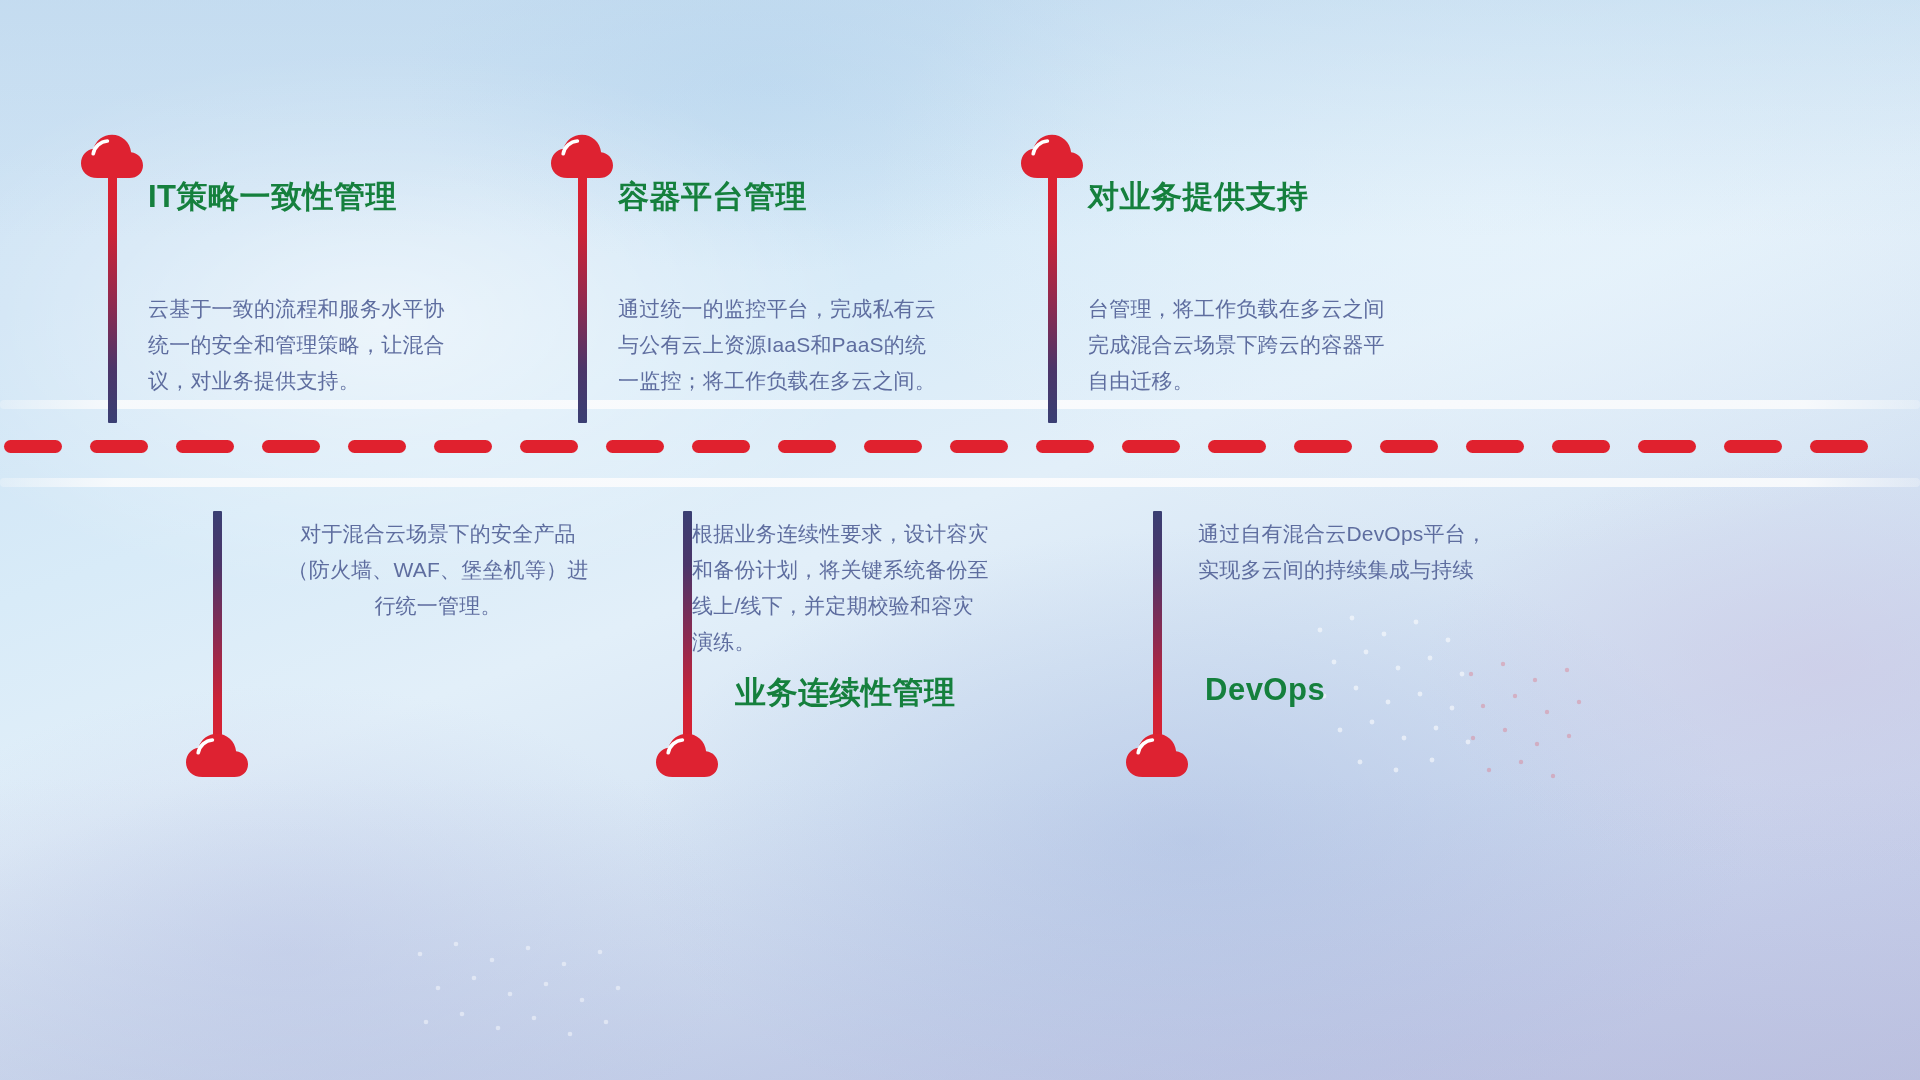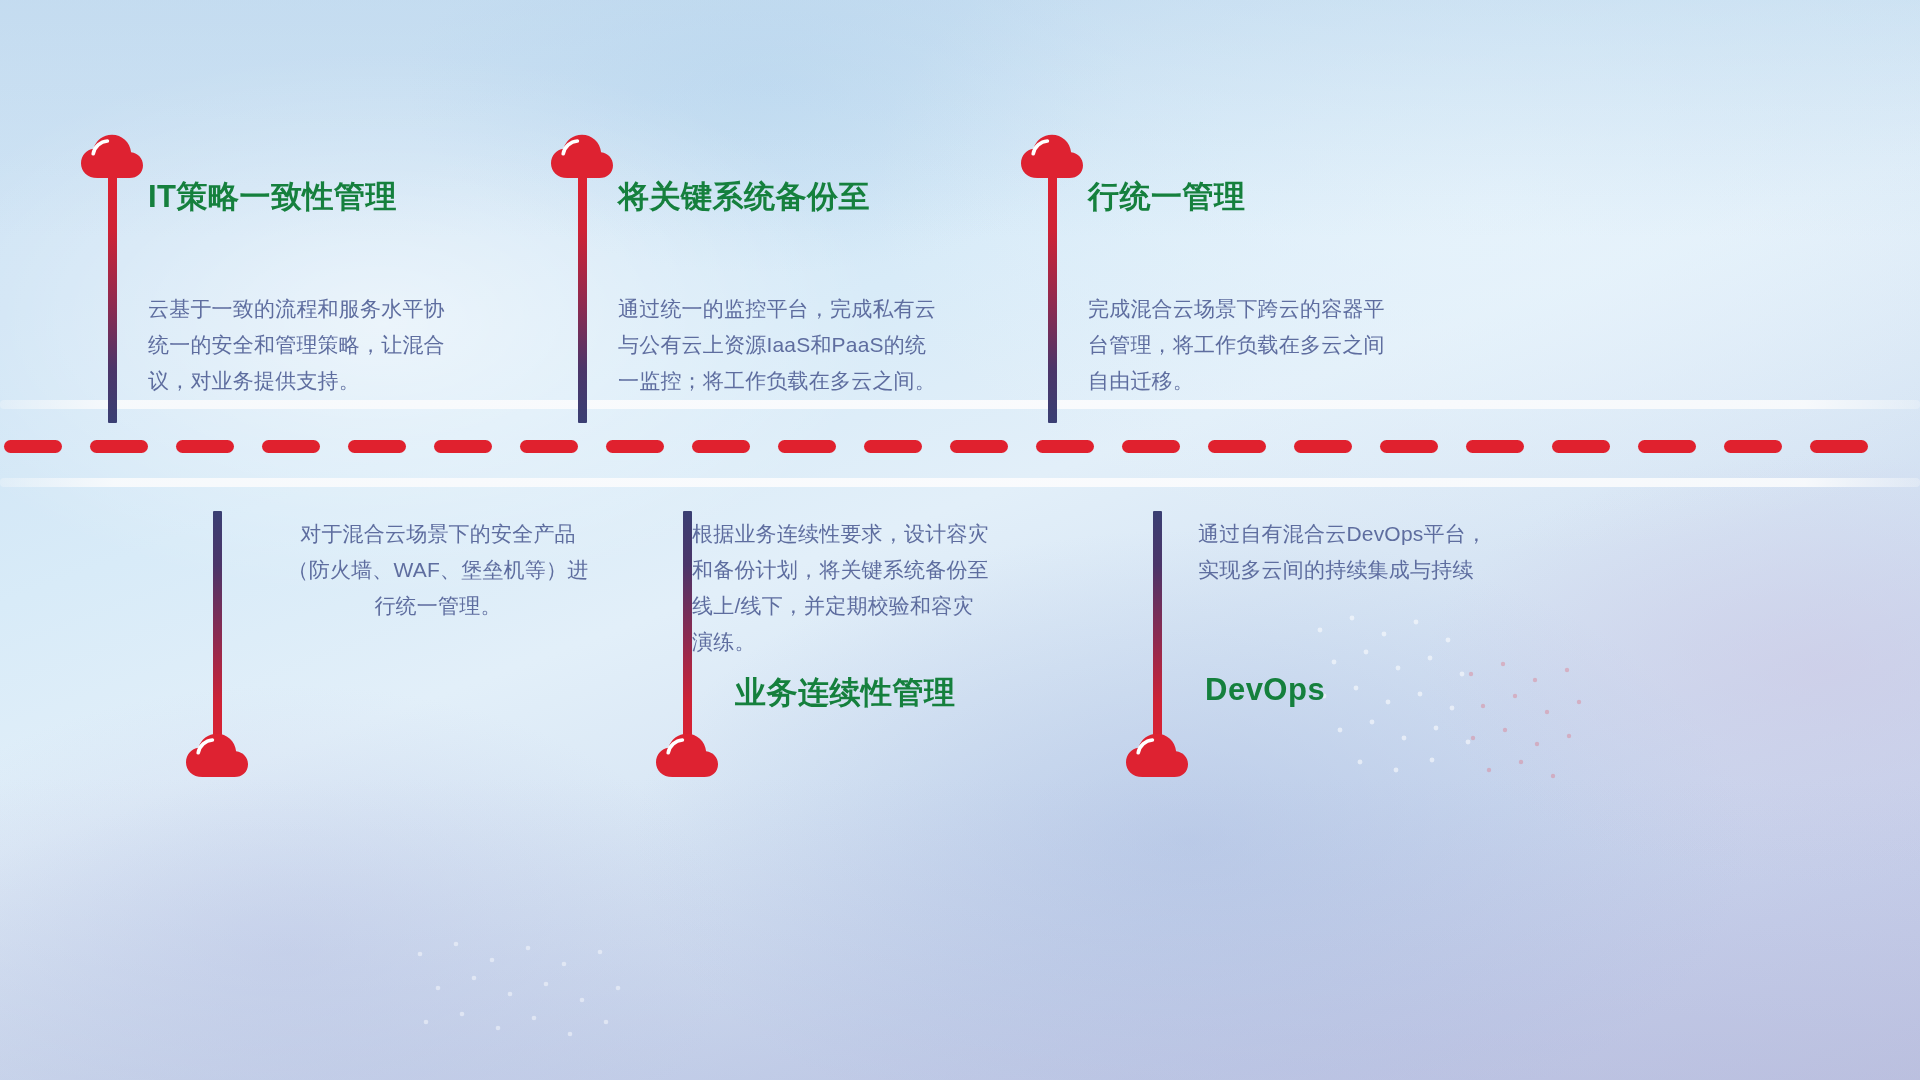--- a/index.html
+++ b/index.html
@@ -285,43 +285,43 @@
       <svg viewBox="0 0 64 46" xmlns="http://www.w3.org/2000/svg">
         <path d="M17.5 44 C7.3 44 1 37.6 1 29.2 C1 21.6 6.4 15.6 13.6 14.7
                  C15.9 6.2 23.3 0.8 31.9 0.8 C41.9 0.8 50.1 8.4 51.1 18.3
                  C58.1 19.1 63 24.6 63 31.4 C63 38.6 57.2 44 49.4 44 Z" fill="#de2231"></path>
         <path d="M13.2 19.8 C14.6 12.7 20.4 7.6 27.4 7.0" stroke="#ffffff" stroke-width="3.6" stroke-linecap="round" fill="none"></path>
       </svg>
     </div>
     <div class="stem" style="left:28px; top:42px; height:247px;
          background:linear-gradient(180deg,#de2231 0%,#cf2235 22%,#8e2a50 52%,#4b3569 78%,#3a3f73 100%);"></div>
   </div>
-  <div class="marker-title" style="left:618px; top:176px;">将关键系统备份至</div>
+  <div class="marker-title" style="left:618px; top:176px;">容器平台管理</div>
   <div class="marker-body" style="left:618px; top:291px; width:370px;">
     <p>通过统一的监控平台，完成私有云</p>
     <p>与公有云上资源IaaS和PaaS的统</p>
     <p>一监控；将工作负载在多云之间。</p>
   </div>
 
   <div class="marker" style="left:1020px; top:134px;">
     <div class="cloud-icon">
       <svg viewBox="0 0 64 46" xmlns="http://www.w3.org/2000/svg">
         <path d="M17.5 44 C7.3 44 1 37.6 1 29.2 C1 21.6 6.4 15.6 13.6 14.7
                  C15.9 6.2 23.3 0.8 31.9 0.8 C41.9 0.8 50.1 8.4 51.1 18.3
                  C58.1 19.1 63 24.6 63 31.4 C63 38.6 57.2 44 49.4 44 Z" fill="#de2231"></path>
         <path d="M13.2 19.8 C14.6 12.7 20.4 7.6 27.4 7.0" stroke="#ffffff" stroke-width="3.6" stroke-linecap="round" fill="none"></path>
       </svg>
     </div>
     <div class="stem" style="left:28px; top:42px; height:247px;
          background:linear-gradient(180deg,#de2231 0%,#cf2235 22%,#8e2a50 52%,#4b3569 78%,#3a3f73 100%);"></div>
   </div>
-  <div class="marker-title" style="left:1088px; top:176px;">行统一管理</div>
+  <div class="marker-title" style="left:1088px; top:176px;">对业务提供支持</div>
   <div class="marker-body" style="left:1088px; top:291px; width:360px;">
+    <p>台管理，将工作负载在多云之间</p>
     <p>完成混合云场景下跨云的容器平</p>
-    <p>台管理，将工作负载在多云之间</p>
     <p>自由迁移。</p>
   </div>
 
   <div class="marker" style="left:185px; top:511px;">
     <div class="stem" style="left:28px; top:0px; height:247px;
          background:linear-gradient(180deg,#3a3f73 0%,#4b3569 22%,#8e2a50 52%,#cf2235 78%,#de2231 100%);"></div>
     <div class="cloud-icon" style="top:222px;">
       <svg viewBox="0 0 64 46" xmlns="http://www.w3.org/2000/svg">
         <path d="M17.5 44 C7.3 44 1 37.6 1 29.2 C1 21.6 6.4 15.6 13.6 14.7
                  C15.9 6.2 23.3 0.8 31.9 0.8 C41.9 0.8 50.1 8.4 51.1 18.3

